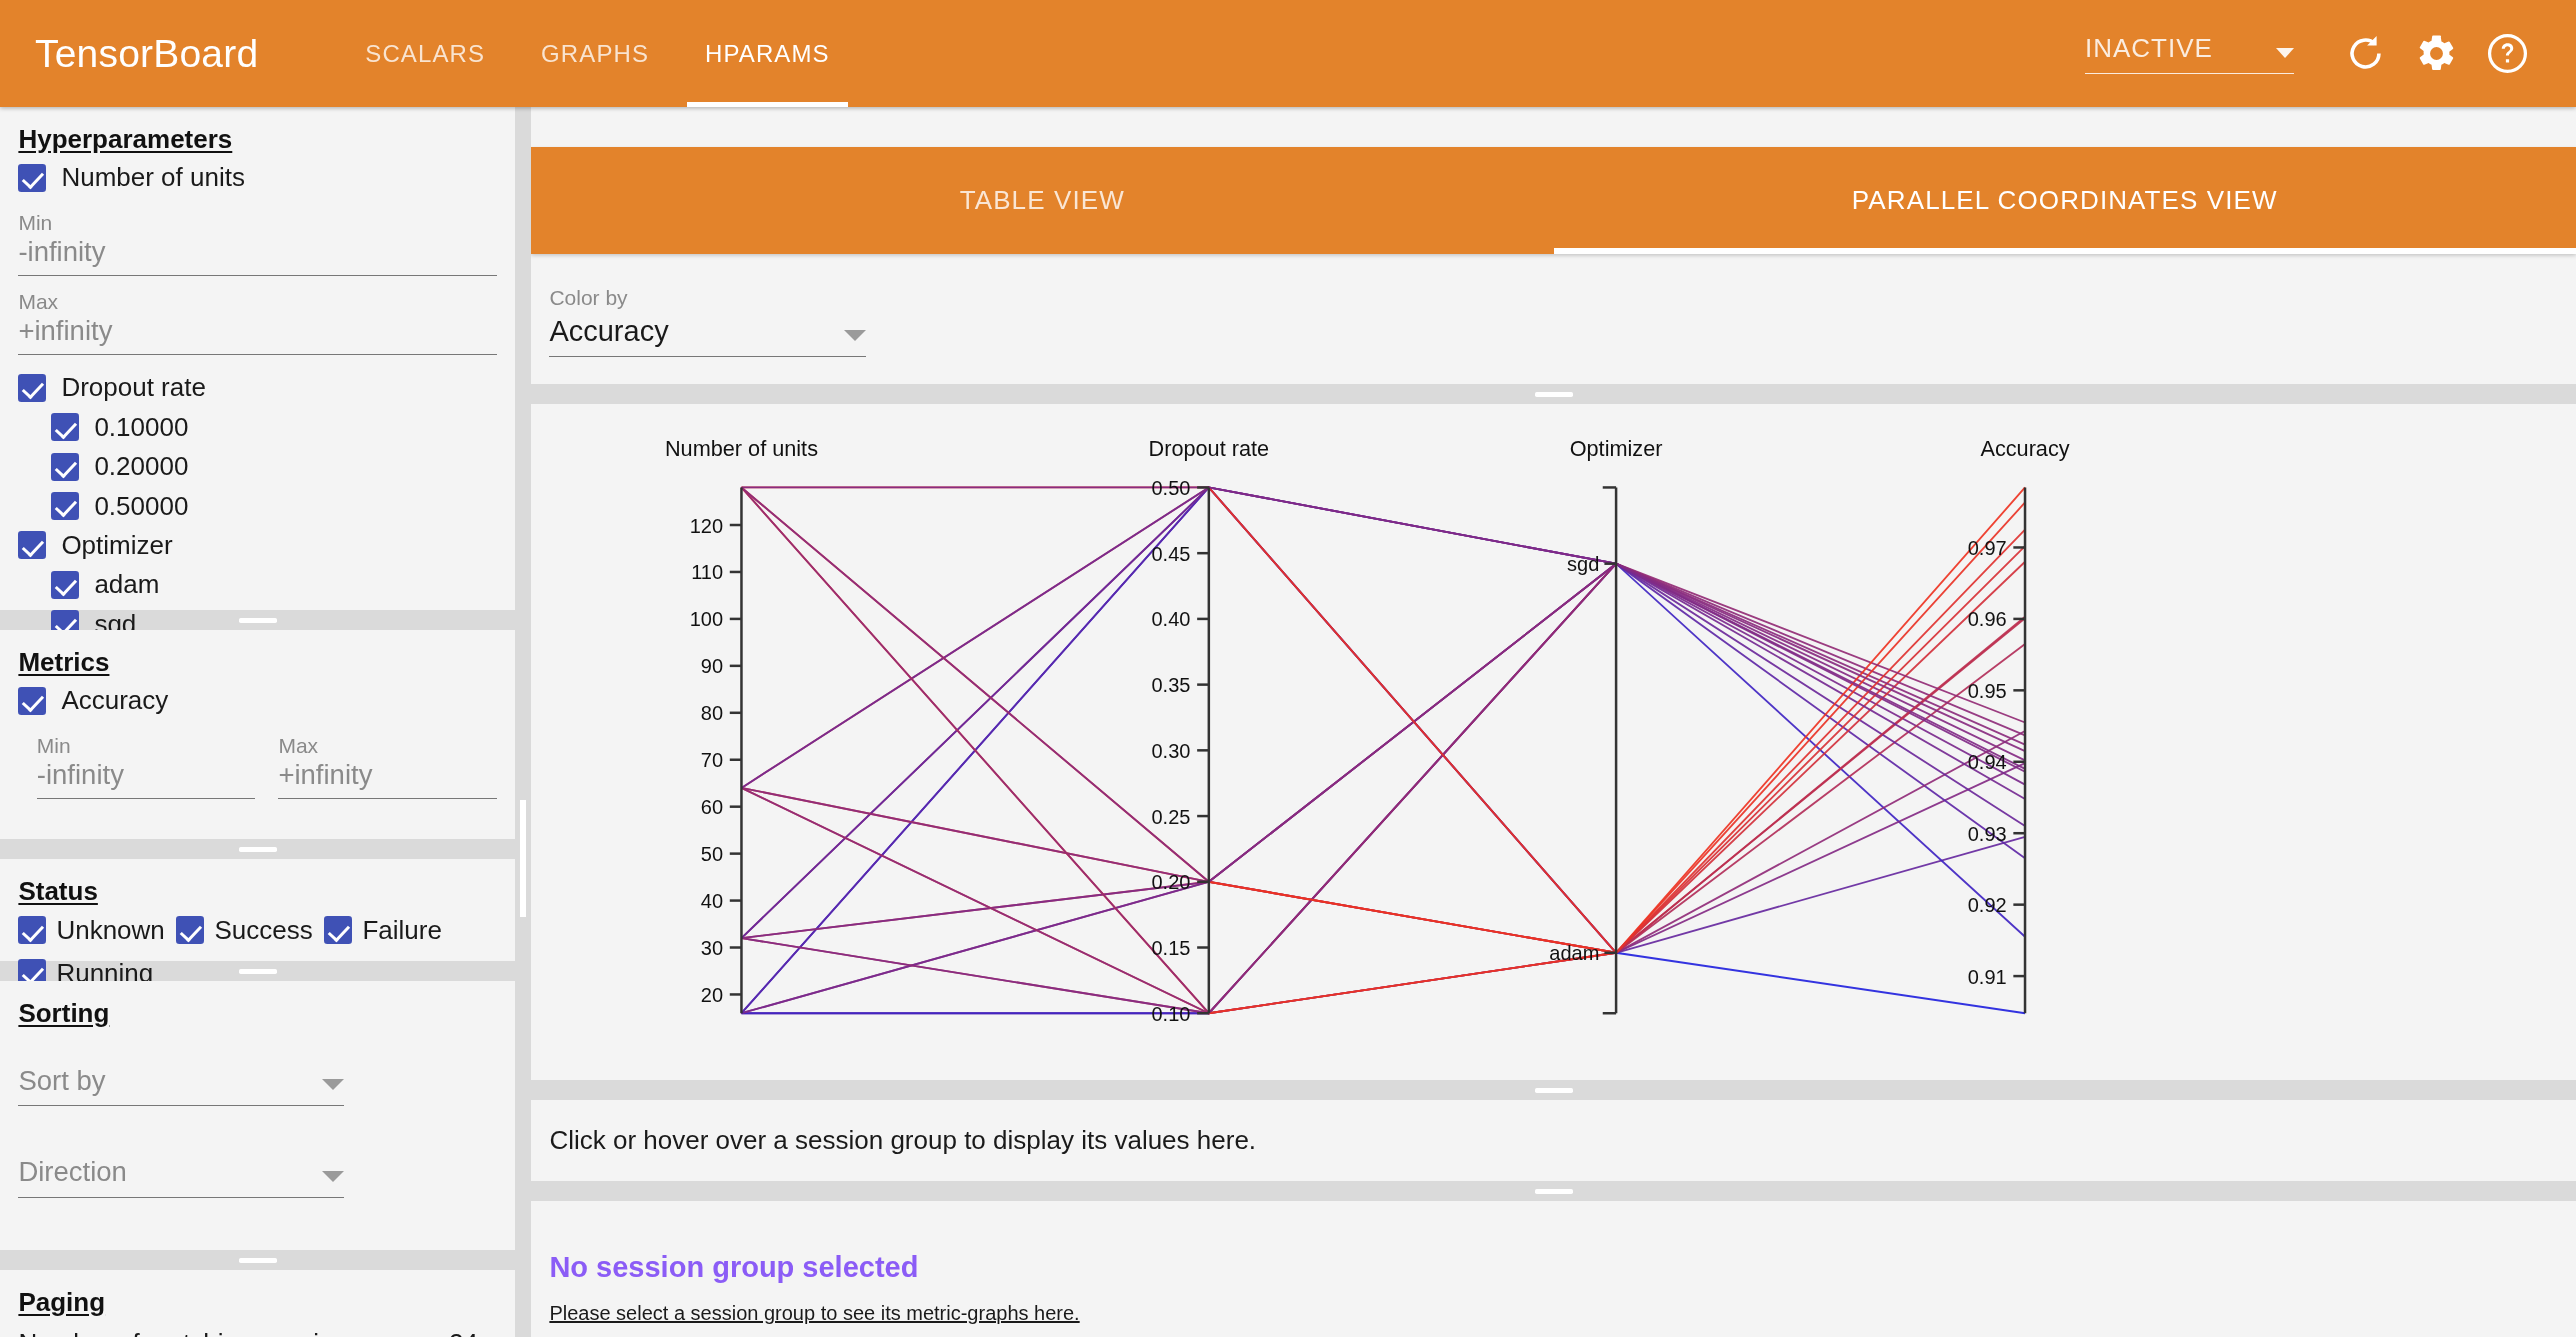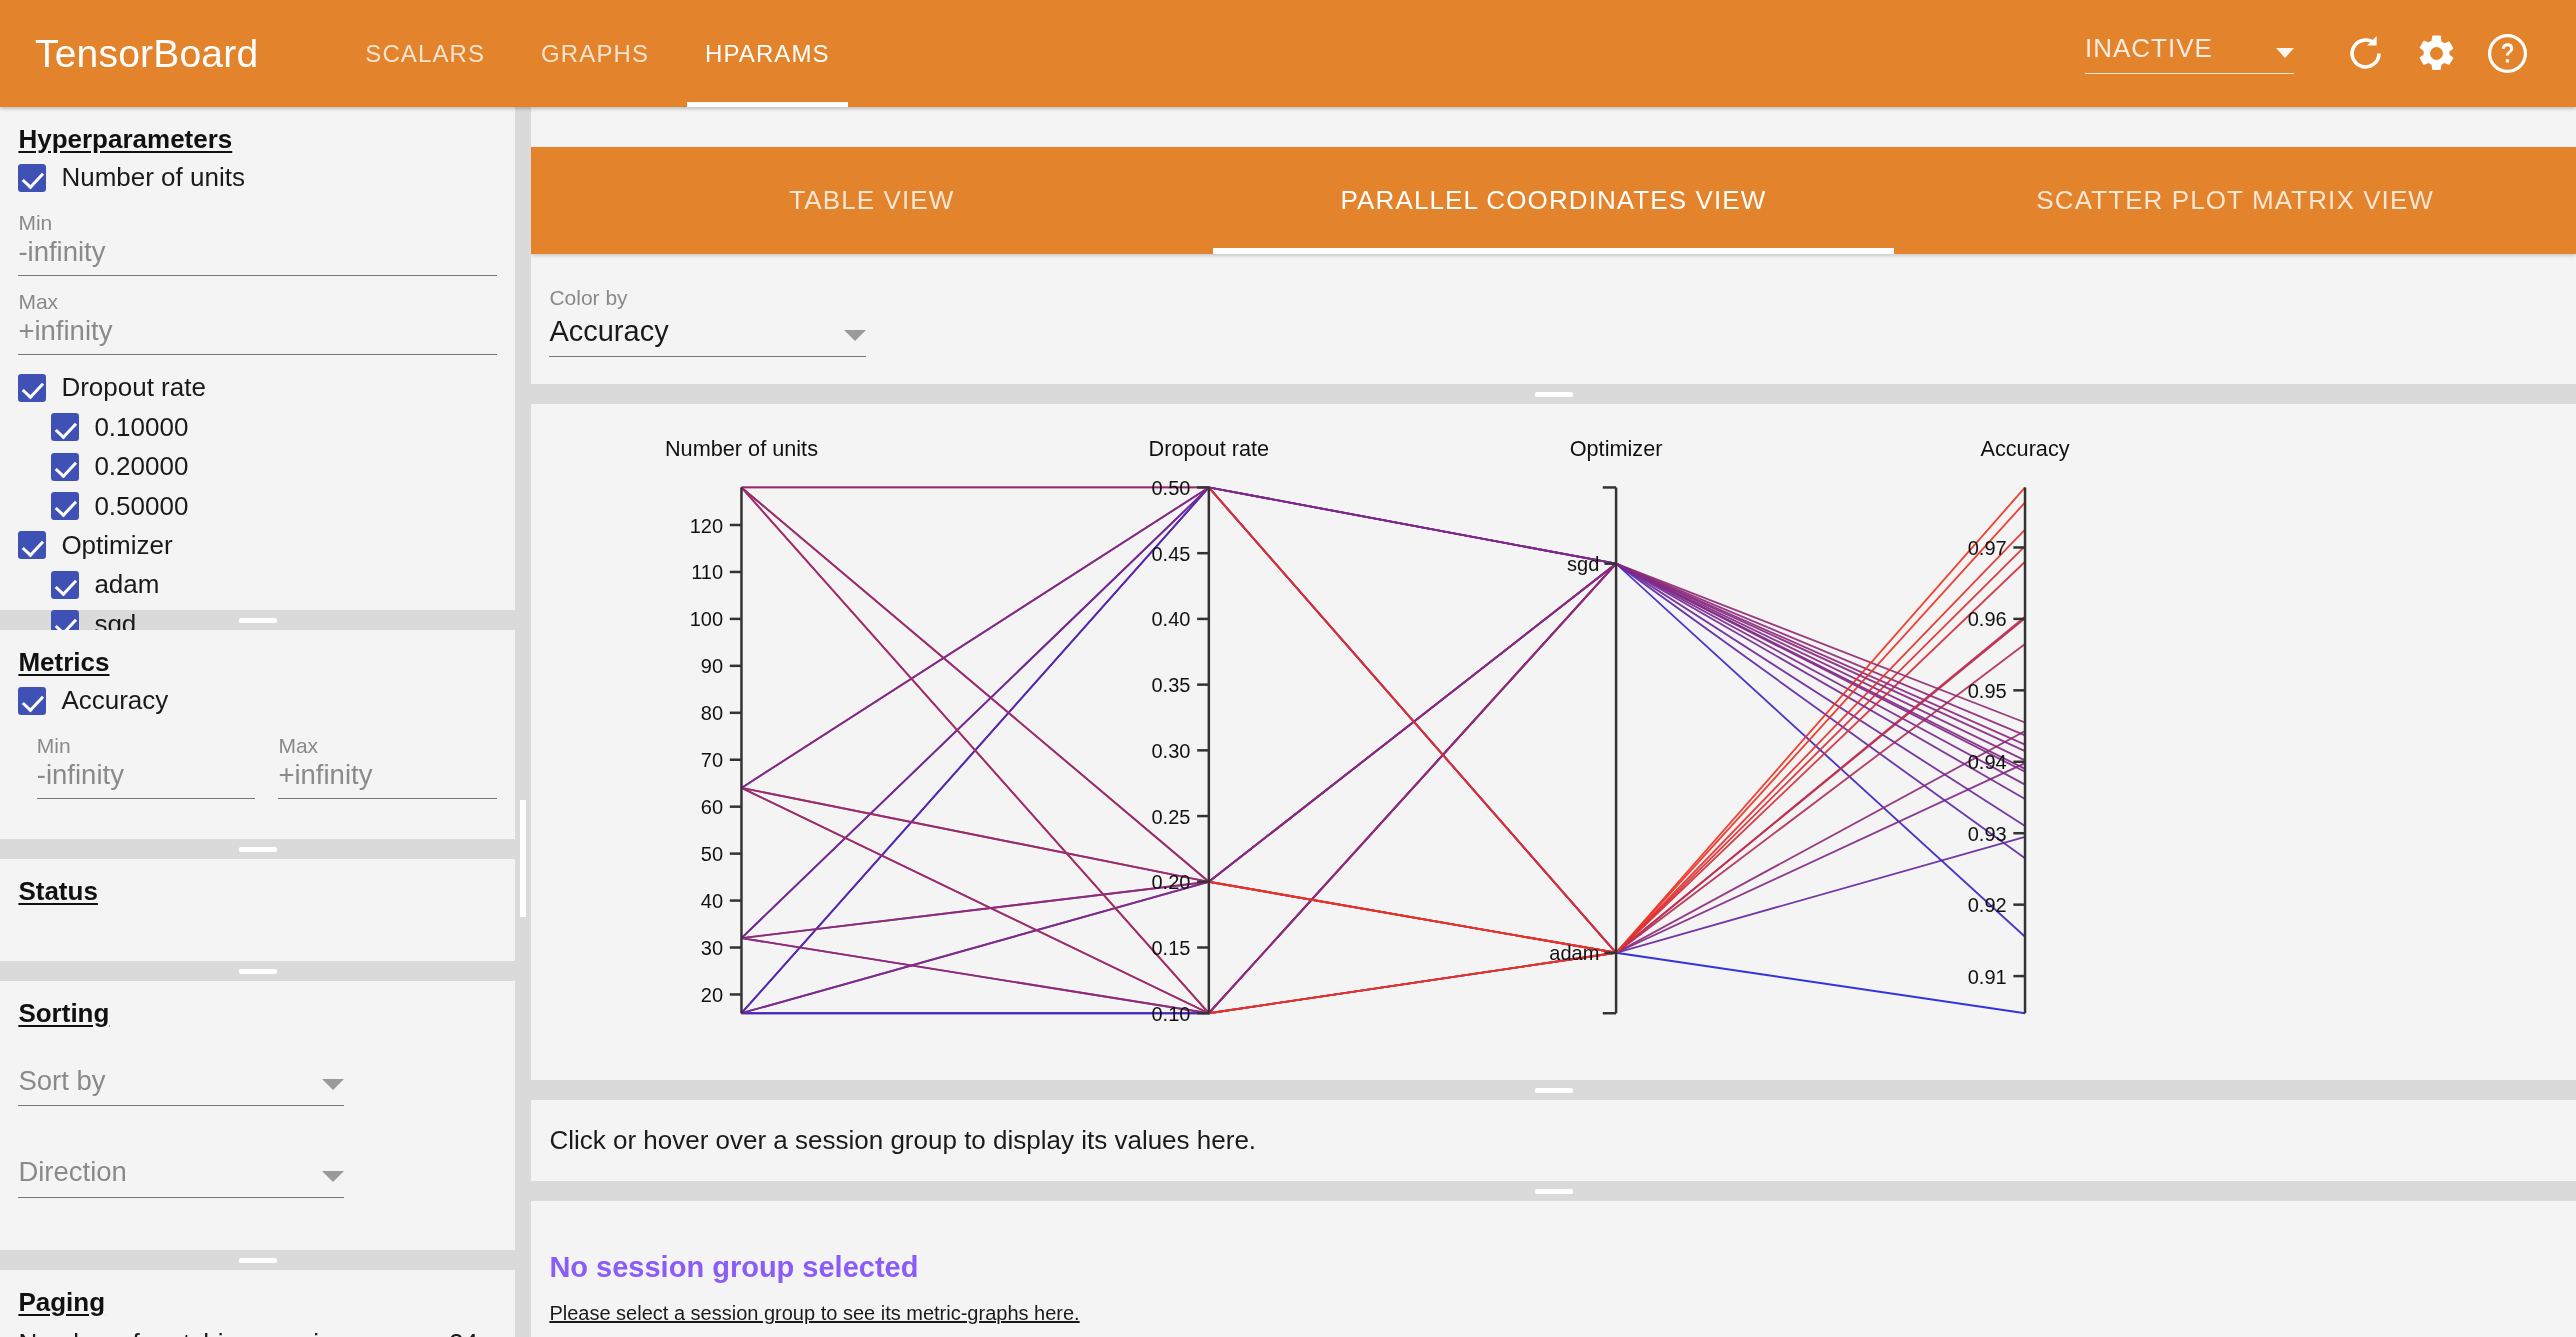--- a/index.html
+++ b/index.html
@@ -296,20 +296,38 @@
         </div>
       </div>
     </div>
 
     <div class="divider">
         <span></span>
       </div>
 
     <div class="card" style="height:102px;">
       <h3>Status</h3>
+      <div class="statusrow">
+        <div class="cbrow">
+          <span class="cb"></span>
+          <span class="cblabel">Unknown</span>
+        </div>
+        <div class="cbrow">
+          <span class="cb"></span>
+          <span class="cblabel">Success</span>
+        </div>
+        <div class="cbrow">
+          <span class="cb"></span>
+          <span class="cblabel">Failure</span>
+        </div>
+        <div class="cbrow">
+          <span class="cb"></span>
+          <span class="cblabel">Running</span>
+        </div>
+      </div>
     </div>
 
     <div class="divider">
         <span></span>
       </div>
 
     <div class="card" style="height:269px;">
       <h3>Sorting</h3>
       <div class="selectrow">
         <div class="selectline">
@@ -341,23 +359,20 @@
   </div>
 
   <div id="main">
 
     <div id="viewtabs">
       <div class="vtab">
         <span>TABLE VIEW</span>
       </div>
       <div class="vtab active">
         <span>PARALLEL COORDINATES VIEW</span>
-      </div>
-      <div class="vtab">
-        <span>SCATTER PLOT MATRIX VIEW</span>
       </div>
     </div>
 
     <div id="colorby">
       <div class="clabel">Color by</div>
       <div class="cselect">
         <span class="cval">Accuracy</span>
         <span class="caret-dark"></span>
       </div>
     </div>

